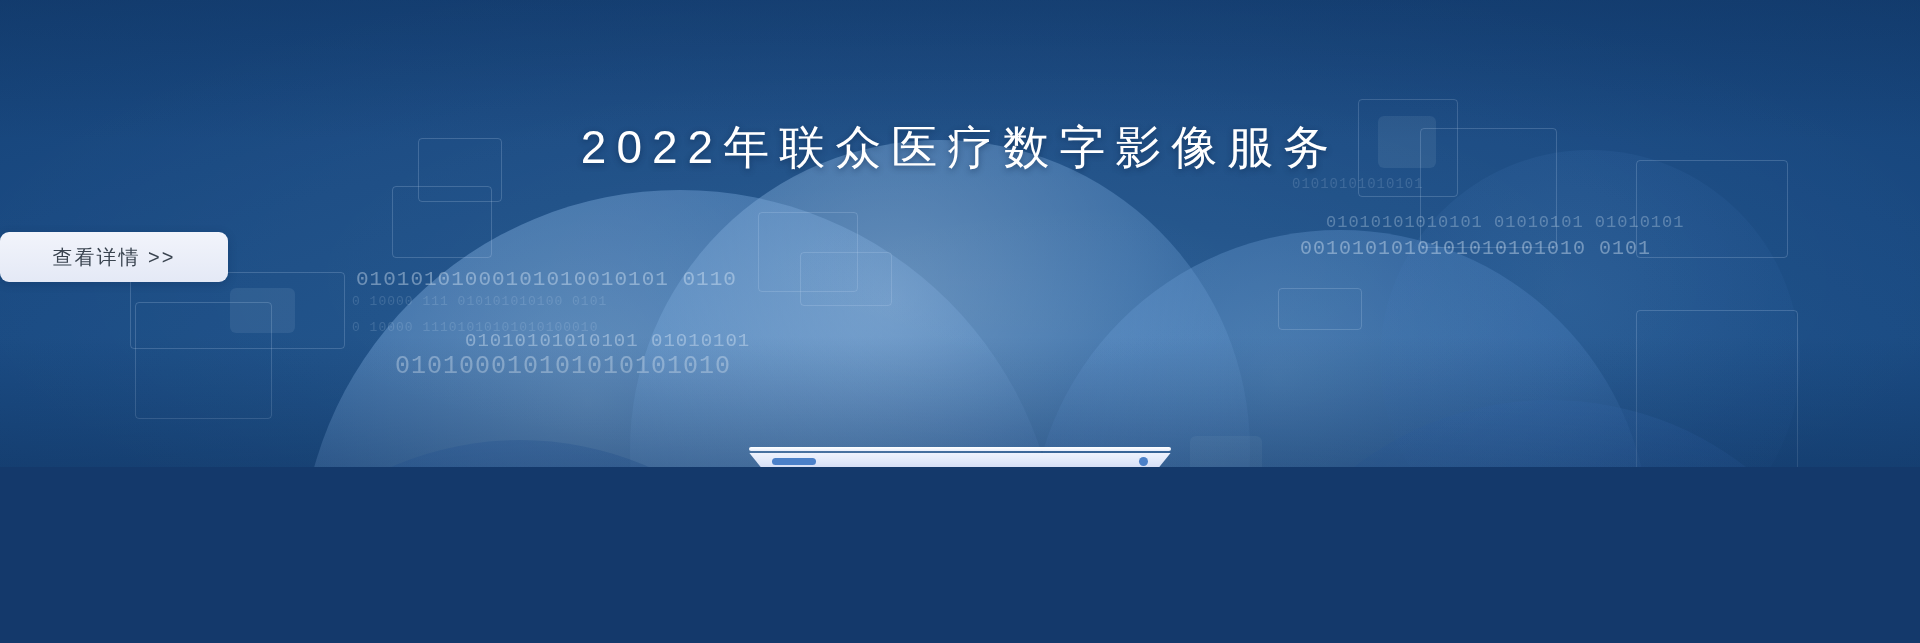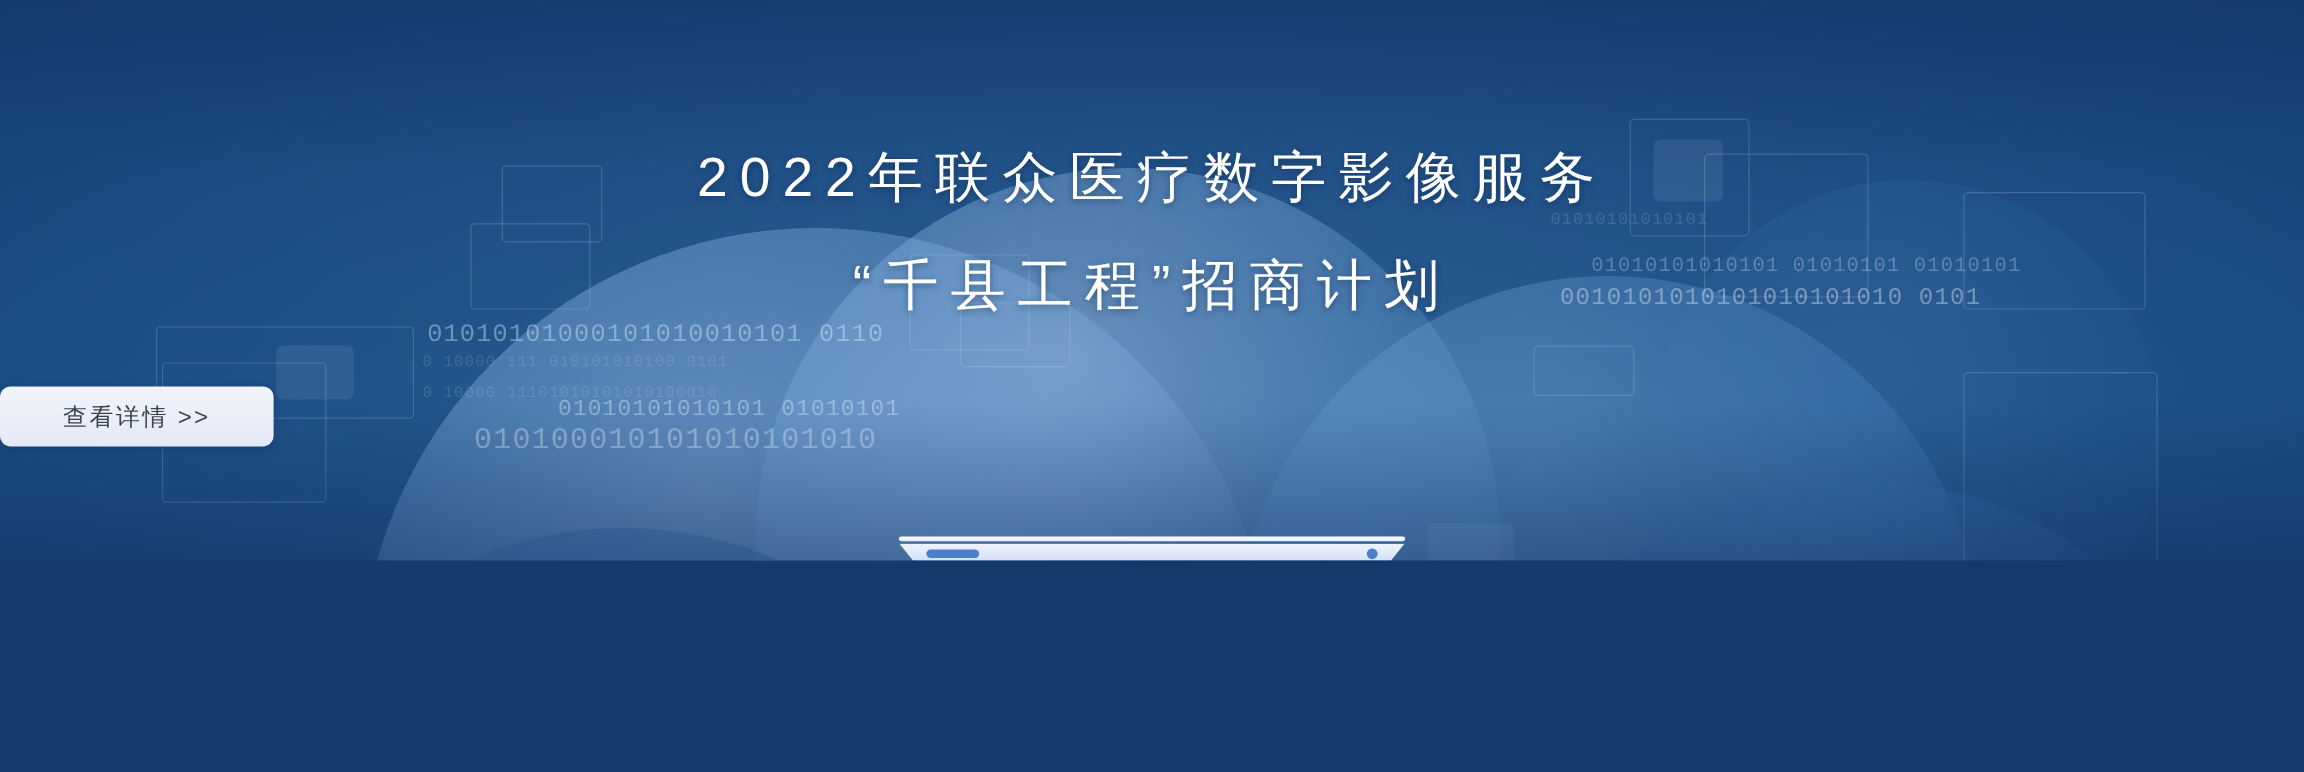--- a/index.html
+++ b/index.html
@@ -159,21 +159,20 @@
   <div class="binary bright" style="left:395px;top:352px;font-size:25px;">010100010101010101010</div>
 
   <div class="binary" style="left:1326px;top:213px;font-size:17px;">01010101010101 01010101 01010101</div>
   <div class="binary bright" style="left:1300px;top:237px;font-size:20px;">0010101010101010101010   0101</div>
   <div class="binary dim" style="left:1292px;top:176px;font-size:14px;">01010101010101</div>
 
   <div class="vignette"></div>
 
   <div class="content">
     <h1 class="title title-1">2022年联众医疗数字影像服务</h1>
-    <h1 class="title title-2">“千县工程”招商计划</h1>
 
     <div class="cta-wrap">
       <button class="cta">查看详情 &gt;&gt;</button>
     </div>
   </div>
 
   <div class="device">
     <div class="device-lip"></div>
     <div class="device-body">
       <span class="device-bar"></span>

